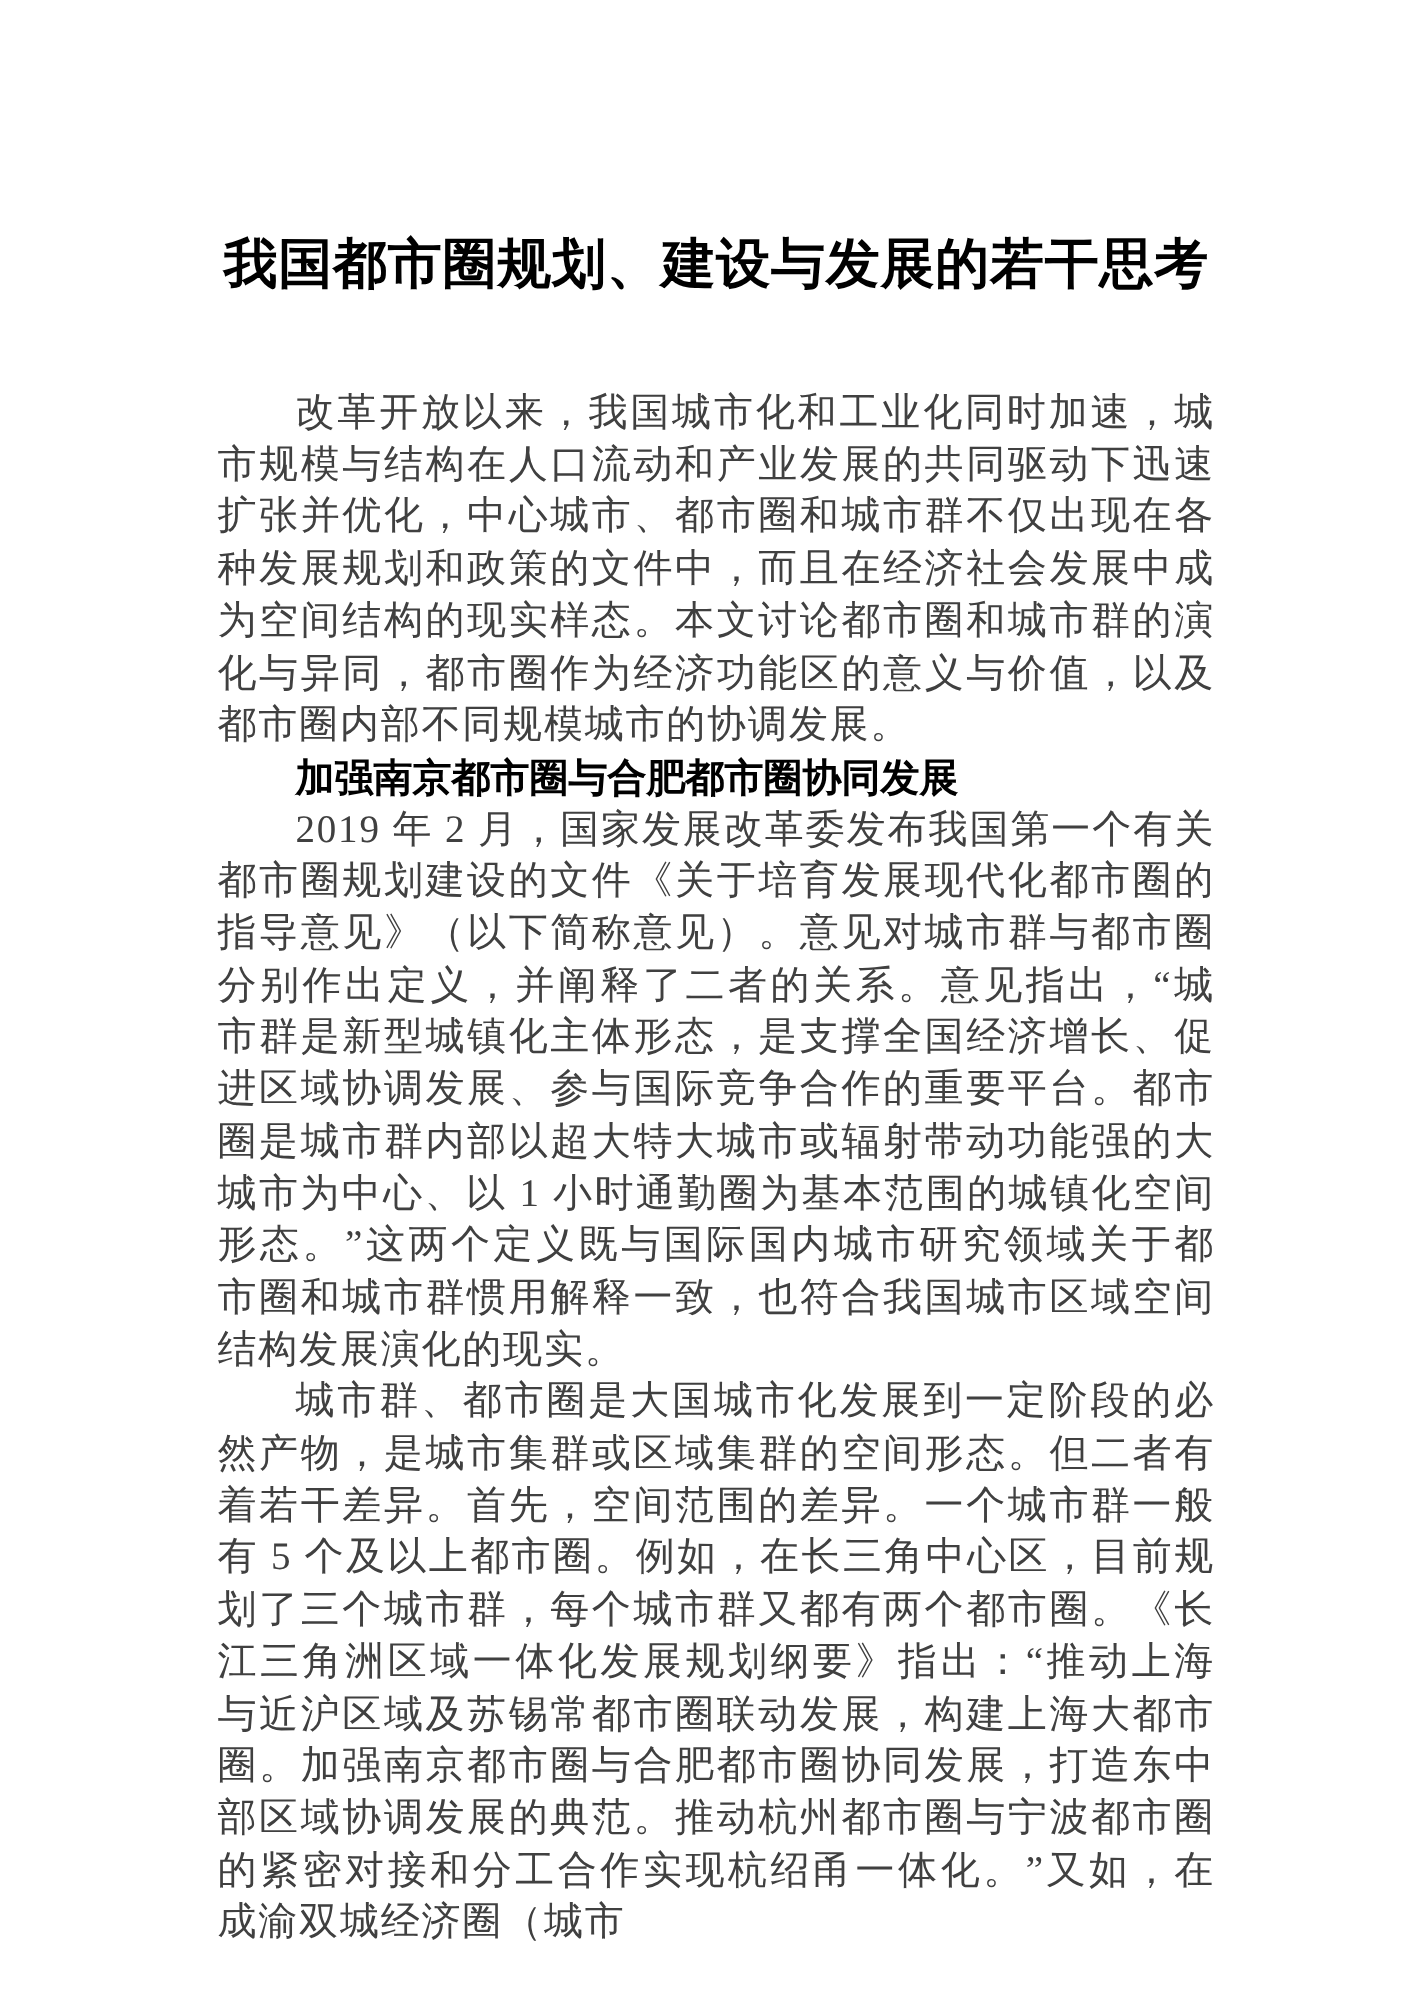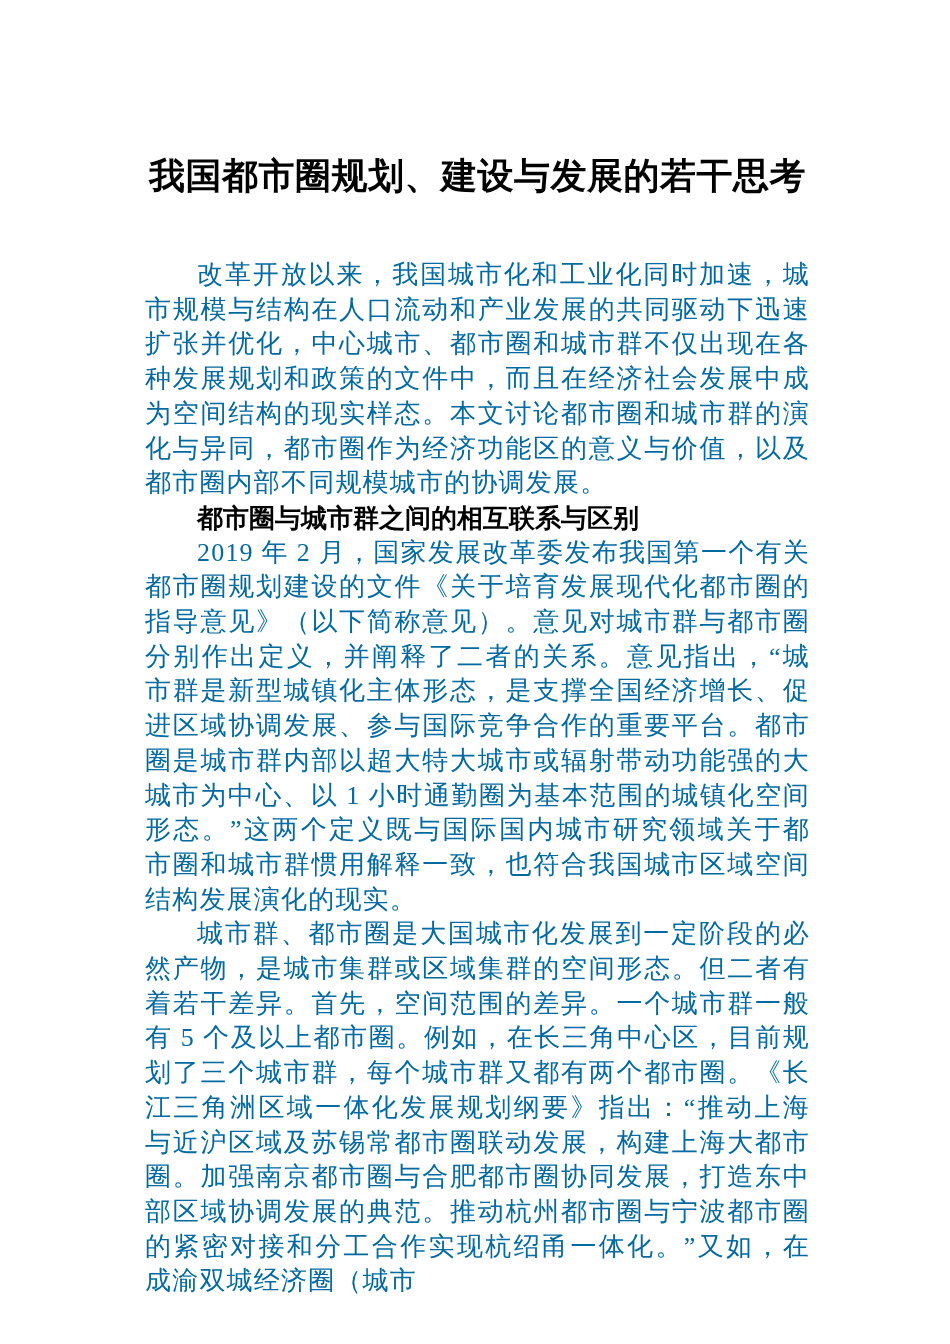--- a/index.html
+++ b/index.html
@@ -42,21 +42,21 @@
   .para {
     margin: 0;
     padding: 0;
     font-family: "Liberation Serif", serif;
     font-size: 26px;
     line-height: 34.7px;
     letter-spacing: 1.2px;
     text-align: justify;
     text-justify: inter-character;
     text-indent: 2em;
-    color: #0369a1;
+    color: #404040;
   }
   .section-heading {
     margin: 0;
     padding: 0;
     font-family: "Liberation Sans", sans-serif;
     font-weight: bold;
     font-size: 26px;
     line-height: 34.7px;
     letter-spacing: 0;
     text-indent: 2em;
@@ -65,19 +65,19 @@
 </style>
 </head>
 <body>
 
 <div class="page">
   <div class="content">
     <h1 class="doc-title">我国都市圈规划、建设与发展的若干思考</h1>
 
     <p class="para">改革开放以来，我国城市化和工业化同时加速，城市规模与结构在人口流动和产业发展的共同驱动下迅速扩张并优化，中心城市、都市圈和城市群不仅出现在各种发展规划和政策的文件中，而且在经济社会发展中成为空间结构的现实样态。本文讨论都市圈和城市群的演化与异同，都市圈作为经济功能区的意义与价值，以及都市圈内部不同规模城市的协调发展。</p>
 
-    <h2 class="section-heading">都市圈与城市群之间的相互联系与区别</h2>
+    <h2 class="section-heading">加强南京都市圈与合肥都市圈协同发展</h2>
 
     <p class="para">2019 年 2 月，国家发展改革委发布我国第一个有关都市圈规划建设的文件《关于培育发展现代化都市圈的指导意见》（以下简称意见）。意见对城市群与都市圈分别作出定义，并阐释了二者的关系。意见指出，“城市群是新型城镇化主体形态，是支撑全国经济增长、促进区域协调发展、参与国际竞争合作的重要平台。都市圈是城市群内部以超大特大城市或辐射带动功能强的大城市为中心、以 1 小时通勤圈为基本范围的城镇化空间形态。”这两个定义既与国际国内城市研究领域关于都市圈和城市群惯用解释一致，也符合我国城市区域空间结构发展演化的现实。</p>
 
     <p class="para">城市群、都市圈是大国城市化发展到一定阶段的必然产物，是城市集群或区域集群的空间形态。但二者有着若干差异。首先，空间范围的差异。一个城市群一般有 5 个及以上都市圈。例如，在长三角中心区，目前规划了三个城市群，每个城市群又都有两个都市圈。《长江三角洲区域一体化发展规划纲要》指出：“推动上海与近沪区域及苏锡常都市圈联动发展，构建上海大都市圈。加强南京都市圈与合肥都市圈协同发展，打造东中部区域协调发展的典范。推动杭州都市圈与宁波都市圈的紧密对接和分工合作实现杭绍甬一体化。”又如，在成渝双城经济圈（城市</p>
   </div>
 </div>
 
 </body></html>

